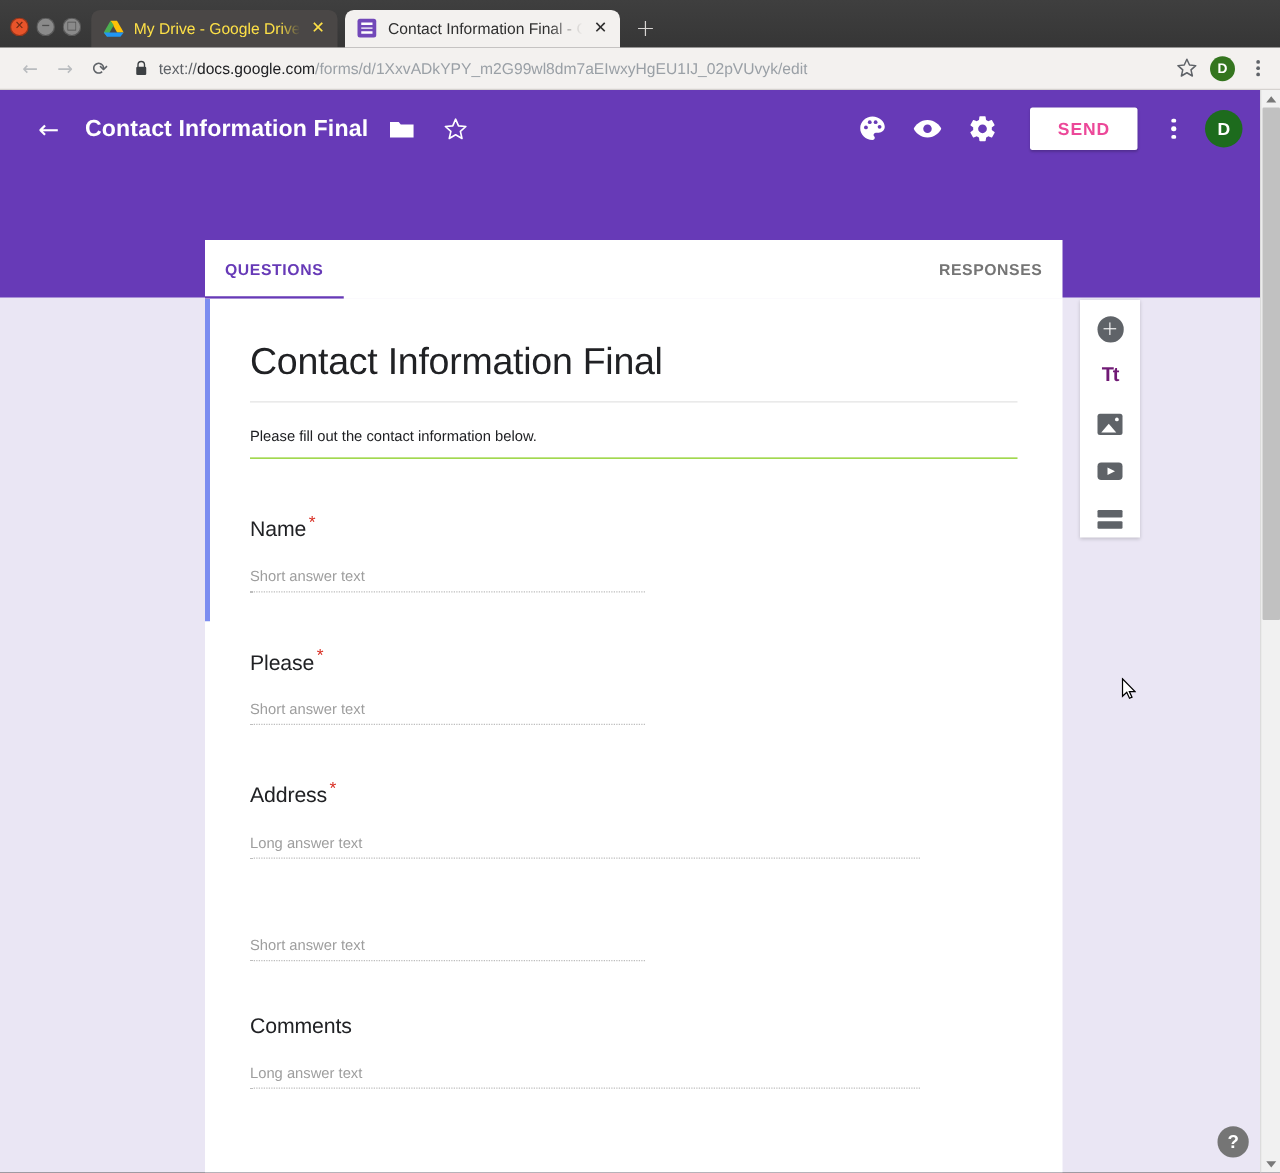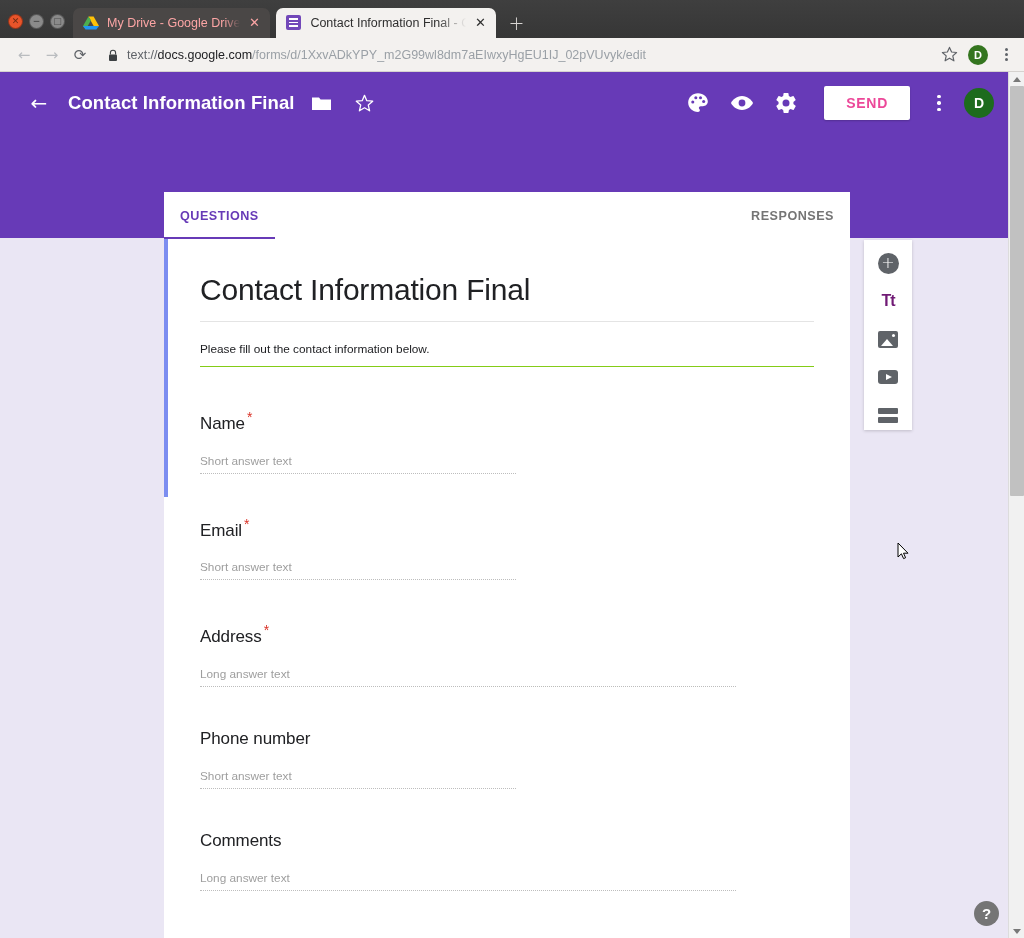--- a/index.html
+++ b/index.html
@@ -41,21 +41,21 @@
   .tab {
     position: relative;
     height: 30px;
     display: flex; align-items: center;
     padding: 0 8px 0 10px;
     border-radius: 7px 7px 0 0;
     font-size: 12.5px;
     max-width: 220px;
     min-width: 190px;
   }
-  .tab.inactive { background: #4a4746; color: #fca5a5; }
+  .tab.inactive { background: #4a4746; color: #fde047; }
   .tab.active   { background: #f3f1ef; color: #2f2f2f; margin-left: 6px; }
   .tab-favicon {
     width: 16px; height: 16px; margin-right: 8px; flex: 0 0 16px;
     position: relative;
   }
   .tab-title {
     flex: 1 1 auto; white-space: nowrap; overflow: hidden;
     font-size: 12.5px;
   }
   .tab.active .tab-title {
@@ -462,31 +462,30 @@
       <div id="form-inner">
         <div id="doc-title">Contact Information Final</div>
         <div id="doc-description">Please fill out the contact information below.</div>
 
         <div class="question-block">
           <div class="q-label"><span>Name</span><span class="q-required">*</span></div>
           <div class="q-answer short">Short answer text</div>
         </div>
 
         <div class="question-block">
-          <div class="q-label"><span>Email</span><span class="q-required">*</span></div>
+          <div class="q-label"><span>Please</span><span class="q-required">*</span></div>
           <div class="q-answer short">Short answer text</div>
         </div>
 
         <div class="question-block">
           <div class="q-label"><span>Address</span><span class="q-required">*</span></div>
           <div class="q-answer long">Long answer text</div>
         </div>
 
         <div class="question-block">
-          <div class="q-label"><span>Phone number</span></div>
           <div class="q-answer short">Short answer text</div>
         </div>
 
         <div class="question-block">
           <div class="q-label"><span>Comments</span></div>
           <div class="q-answer long">Long answer text</div>
         </div>
       </div>
     </div>
 

